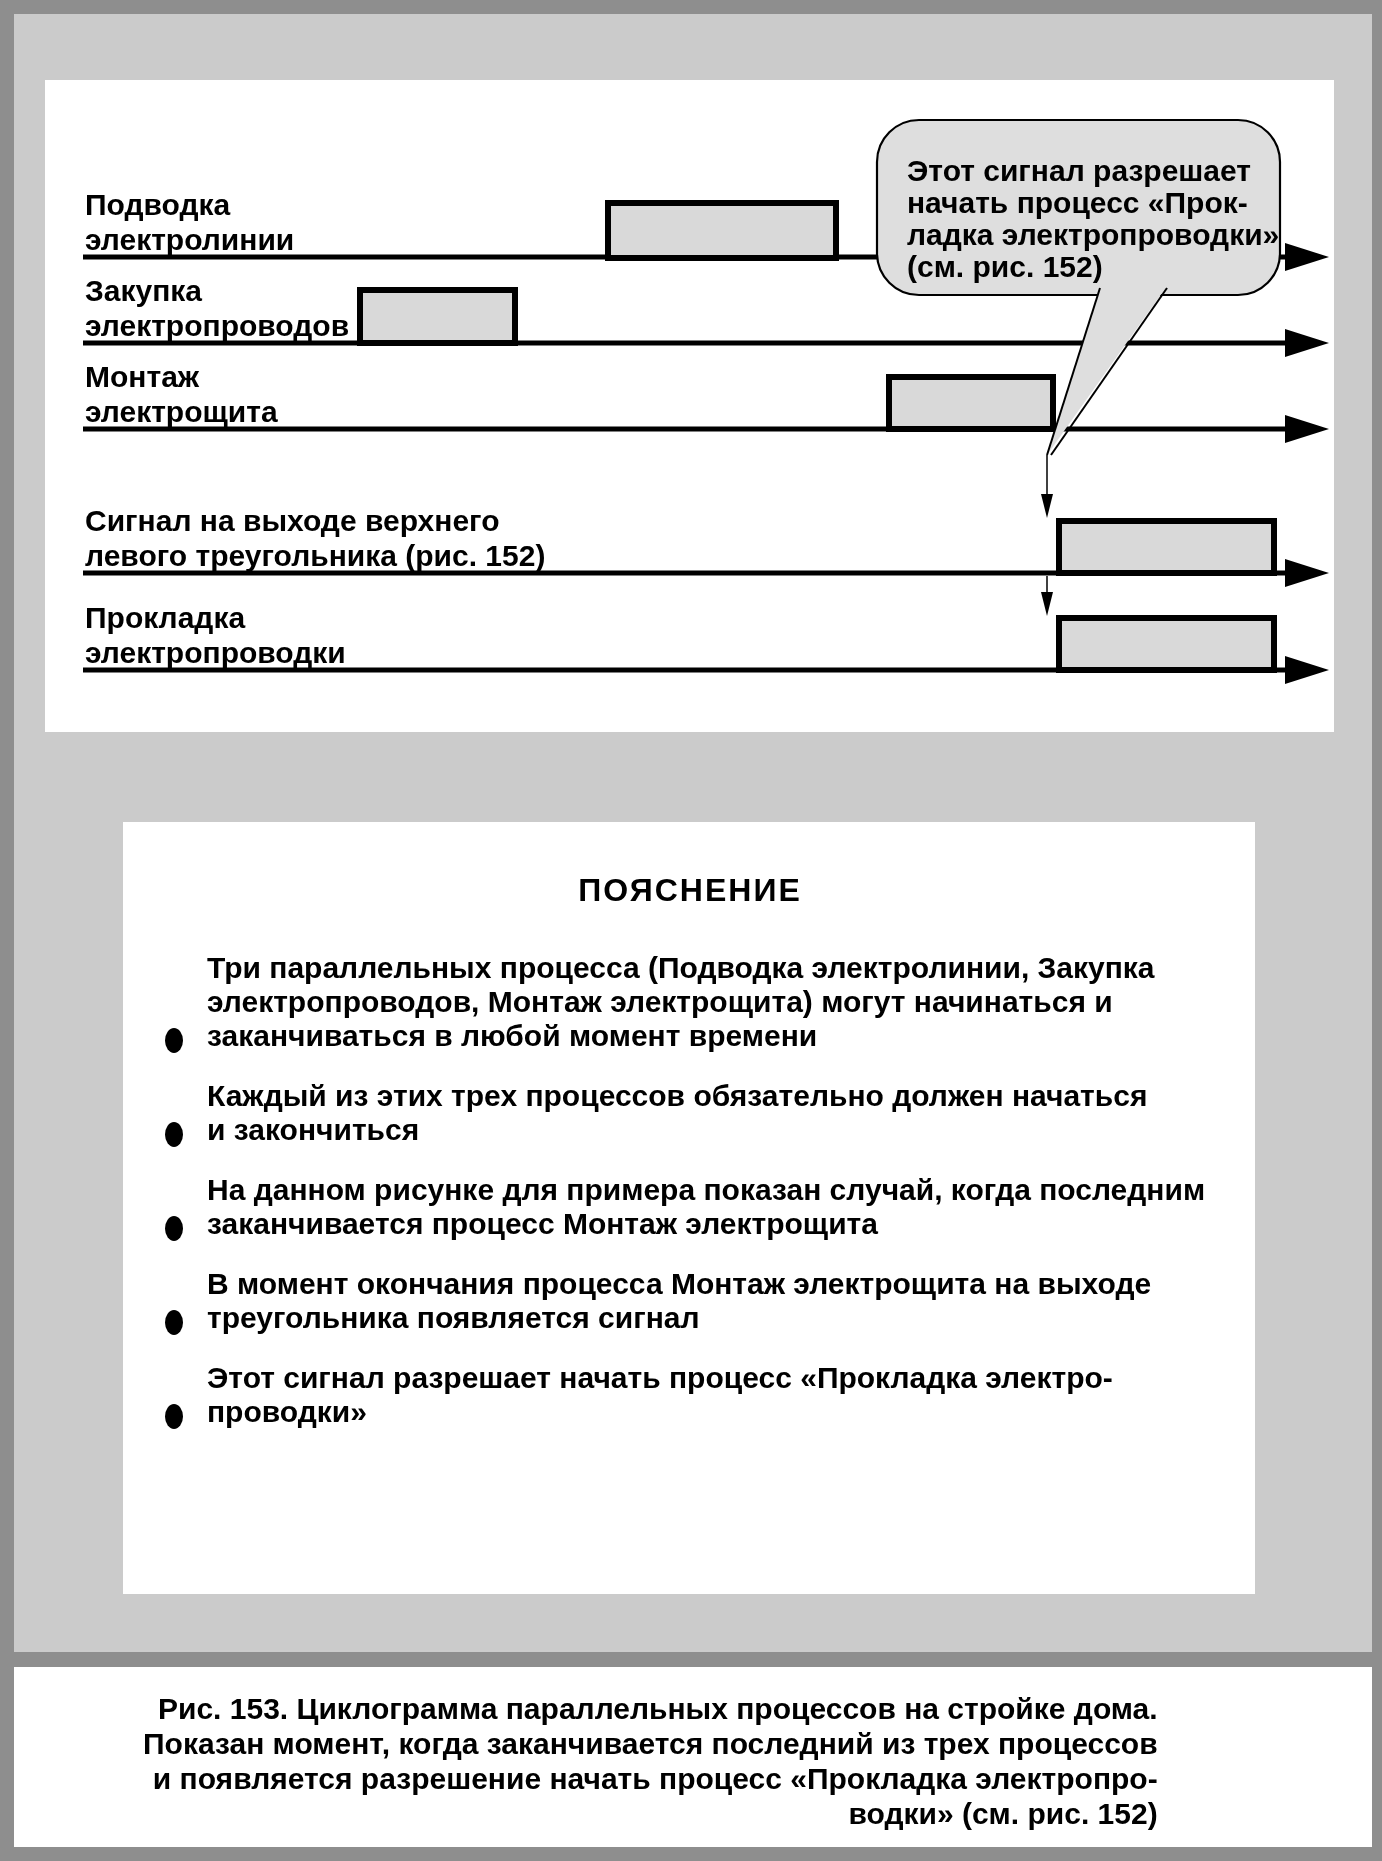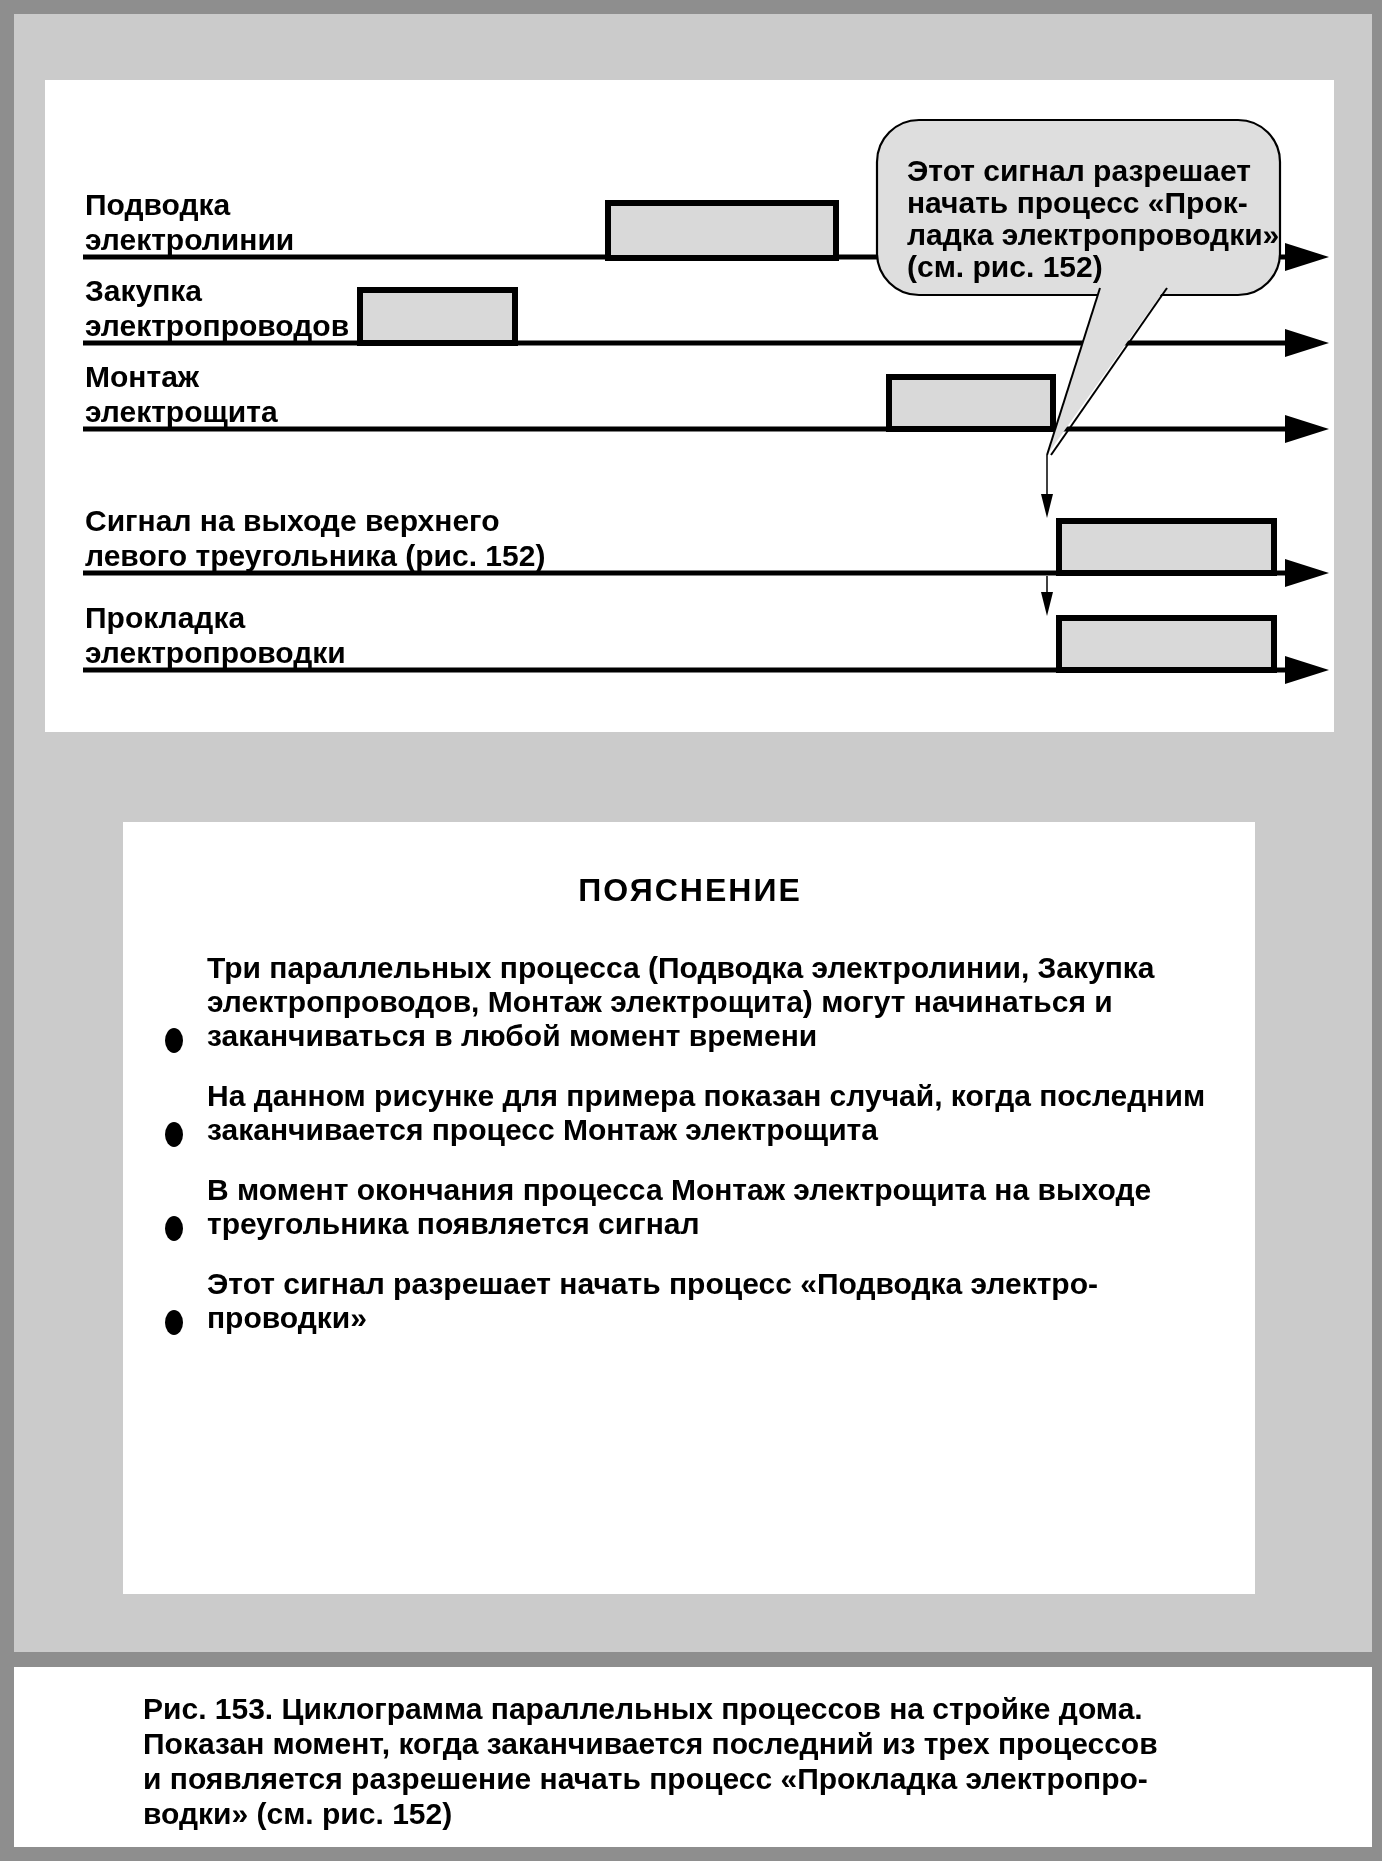--- a/index.html
+++ b/index.html
@@ -61,20 +61,21 @@
   }
   .caption-strip{
     position:absolute;left:14px;top:1667px;width:1358px;height:180px;
     background:#ffffff;
   }
   .caption-text{
     position:absolute;left:129px;top:24px;
     font-size:30px;font-weight:bold;color:#000;
     line-height:35px;
     white-space:pre-line;
+    text-align:right;
   }
 </style>
 </head>
 <body>
 
 <div class="page">
   <div class="page-inner"></div>
 
   <div class="diagram-panel">
     <svg viewBox="0 0 1289 652">
@@ -155,31 +156,36 @@
     <div class="explain-title">ПОЯСНЕНИЕ</div>
 
     <div class="bullet-item">
       <div class="bullet-marker"></div>
       <div class="bullet-text">Три параллельных процесса (Подводка электролинии, Закупка
 электропроводов, Монтаж электрощита) могут начинаться и
 заканчиваться в любой момент времени</div>
     </div>
     <div class="bullet-item">
       <div class="bullet-marker"></div>
+      <div class="bullet-text">Каждый из этих трех процессов обязательно должен начаться
+и закончиться</div>
+    </div>
+    <div class="bullet-item">
+      <div class="bullet-marker"></div>
       <div class="bullet-text">На данном рисунке для примера показан случай, когда последним
 заканчивается процесс Монтаж электрощита</div>
     </div>
     <div class="bullet-item">
       <div class="bullet-marker"></div>
       <div class="bullet-text">В момент окончания процесса Монтаж электрощита на выходе
 треугольника появляется сигнал</div>
     </div>
     <div class="bullet-item">
       <div class="bullet-marker"></div>
-      <div class="bullet-text">Этот сигнал разрешает начать процесс «Подводка электро-
+      <div class="bullet-text">Этот сигнал разрешает начать процесс «Прокладка электро-
 проводки»</div>
     </div>
   </div>
 
   <div class="caption-band"></div>
   <div class="caption-strip">
     <div class="caption-text">Рис. 153. Циклограмма параллельных процессов на стройке дома.
 Показан  момент, когда заканчивается последний из трех процессов
 и появляется разрешение начать процесс «Прокладка электропро-
 водки» (см. рис. 152)</div>

